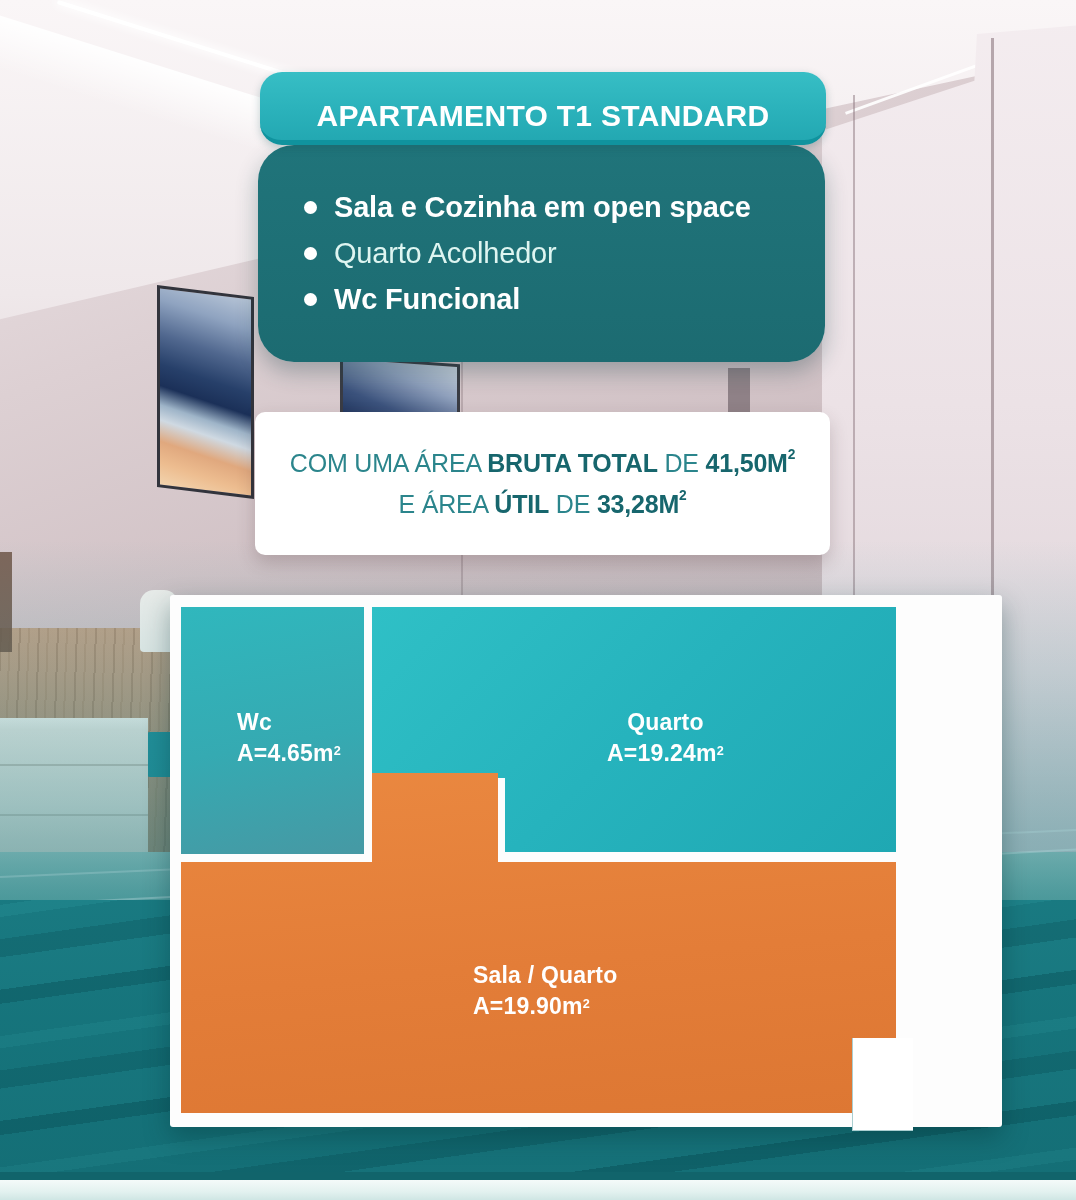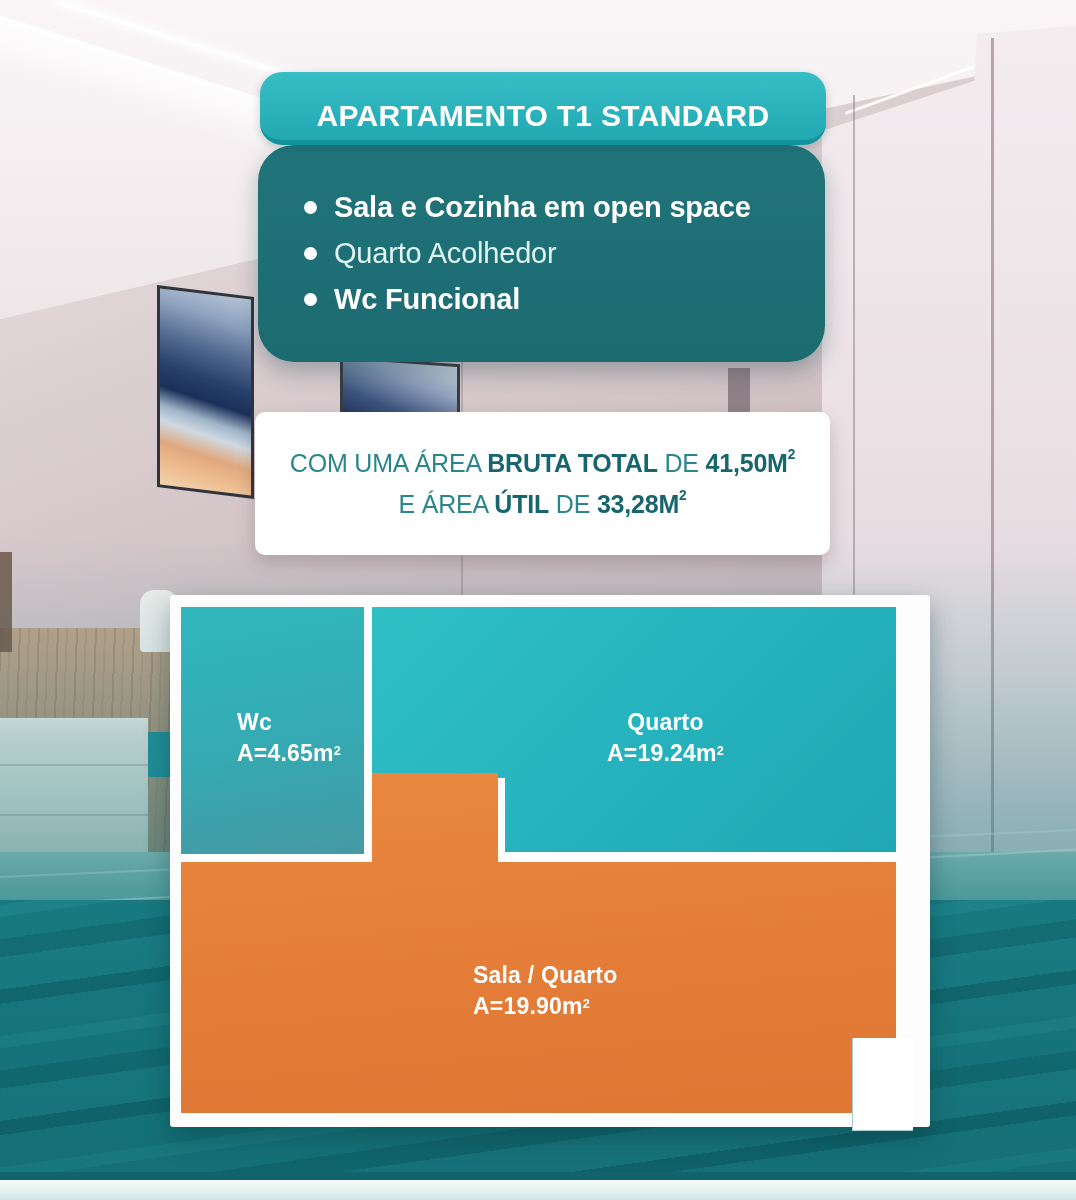--- a/index.html
+++ b/index.html
@@ -92,21 +92,21 @@
   .area-card { left:255px; top:412px; width:575px; height:143px;
     border-radius:10px; background:#fff; z-index:19;
     display:flex; flex-direction:column; justify-content:center; gap:12px;
     box-shadow:0 8px 18px rgba(70,45,50,.22); }
   .area-line { text-align:center; font-size:25px; white-space:nowrap;
     color:#2b858c; font-weight:400; letter-spacing:-.2px; }
   .area-line b { color:#17666d; font-weight:800; }
   .sup { font-size:.55em; vertical-align:top; position:relative; top:-2px; font-weight:inherit; }
 
   
-  .plan { left:170px; top:595px; width:760px; height:532px; background:#fdfdfd;
+  .plan { left:170px; top:595px; width:832px; height:532px; background:#fdfdfd;
     border-radius:3px; z-index:18;
     box-shadow:0 10px 26px rgba(0,45,50,.35); }
   .room { position:absolute; }
   .room-wc { left:11px; top:12px; width:183px; height:247px;
     background:linear-gradient(170deg,#30b7bd 0%,#35aab2 55%,#4699a4 100%); }
   .room-quarto { left:202px; top:12px; width:524px; height:245px;
     background:linear-gradient(135deg,#2fc0c6 0%,#26b3bd 50%,#1fa8b3 100%);
     clip-path:polygon(0 0,524px 0,524px 245px,133px 245px,133px 171px,0 171px); }
   .room-sala { left:11px; top:178px; width:715px; height:340px;
     background:linear-gradient(175deg,#ea8840 0%,#e37d38 55%,#dd7733 100%);

